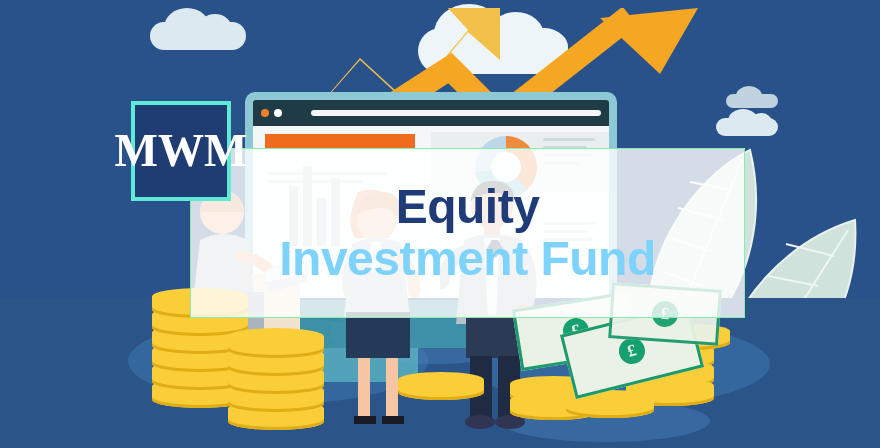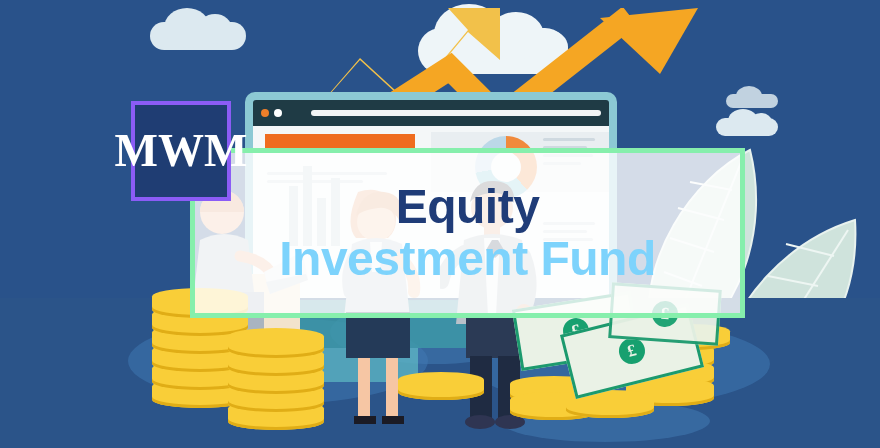--- a/index.html
+++ b/index.html
@@ -55,37 +55,37 @@
   .note{position:absolute;background:#eaf2e6;border:3px solid #1c9a6e;box-sizing:border-box;}
   .note .pound{position:absolute;left:50%;top:50%;transform:translate(-50%,-50%);
     width:26px;height:26px;border-radius:50%;background:#17a06f;color:#eaf2e6;
     font-size:17px;font-weight:bold;display:flex;align-items:center;justify-content:center;
     font-family:"Liberation Serif",serif;}
 
   
   .overlay{
     position:absolute;left:190px;top:148px;width:555px;height:170px;
     background:rgba(255,255,255,.80);
-    border:5px solid #86efac;
+    border:1px solid #86efac;
     box-sizing:border-box;
     display:flex;flex-direction:column;align-items:center;justify-content:center;
   }
   .line1{
     color:#1f3c78;font-size:48px;font-weight:bold;line-height:1;
     letter-spacing:-.5px;margin-bottom:4px;
   }
   .line2{
     color:#7dd3fc;font-size:48px;font-weight:bold;line-height:1;
     letter-spacing:-.5px;
   }
 
   
   .logo{
     position:absolute;left:131px;top:101px;width:100px;height:100px;
-    background:#1f3d73;border:4px solid #8b5cf6;box-sizing:border-box;
+    background:#1f3d73;border:4px solid #5eead4;box-sizing:border-box;
     display:flex;align-items:center;justify-content:center;z-index:30;
   }
   .logo-mark{color:#ffffff;font-family:"Liberation Serif",serif;font-size:46px;font-weight:bold;line-height:1;}
 </style>
 </head>
 <body>
 
 <div class="stage">
 
   <div class="sky"></div>

